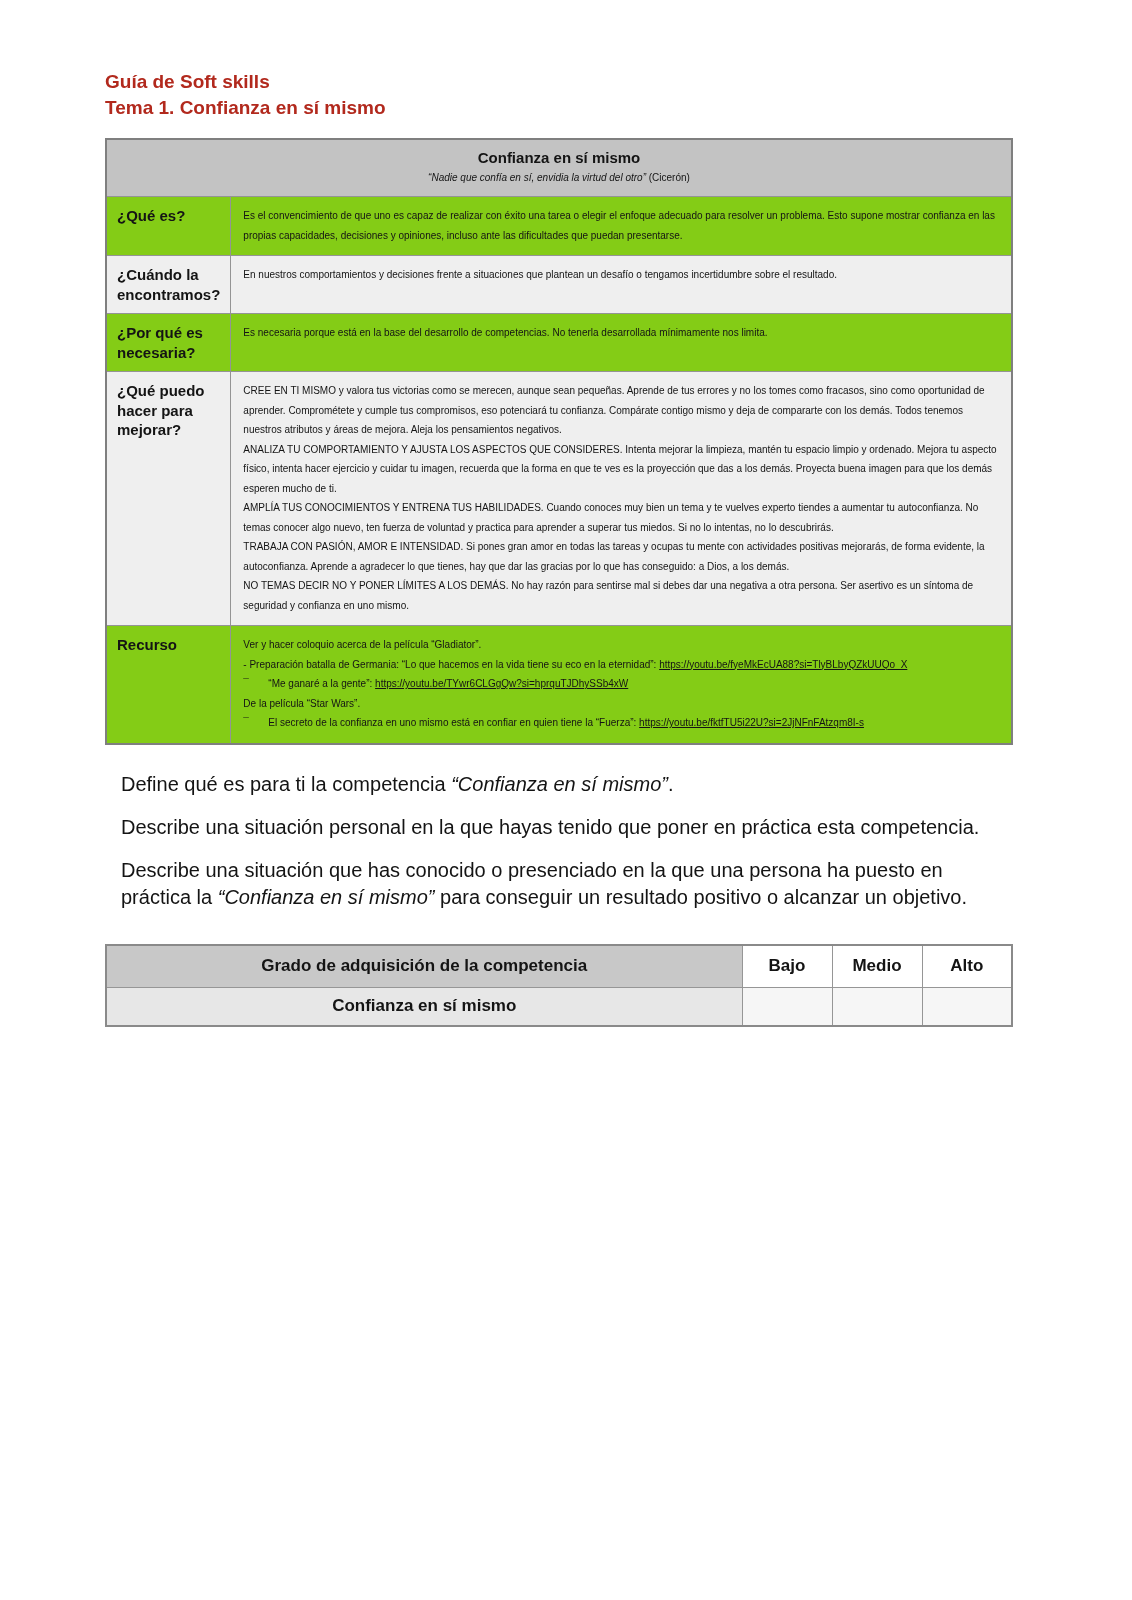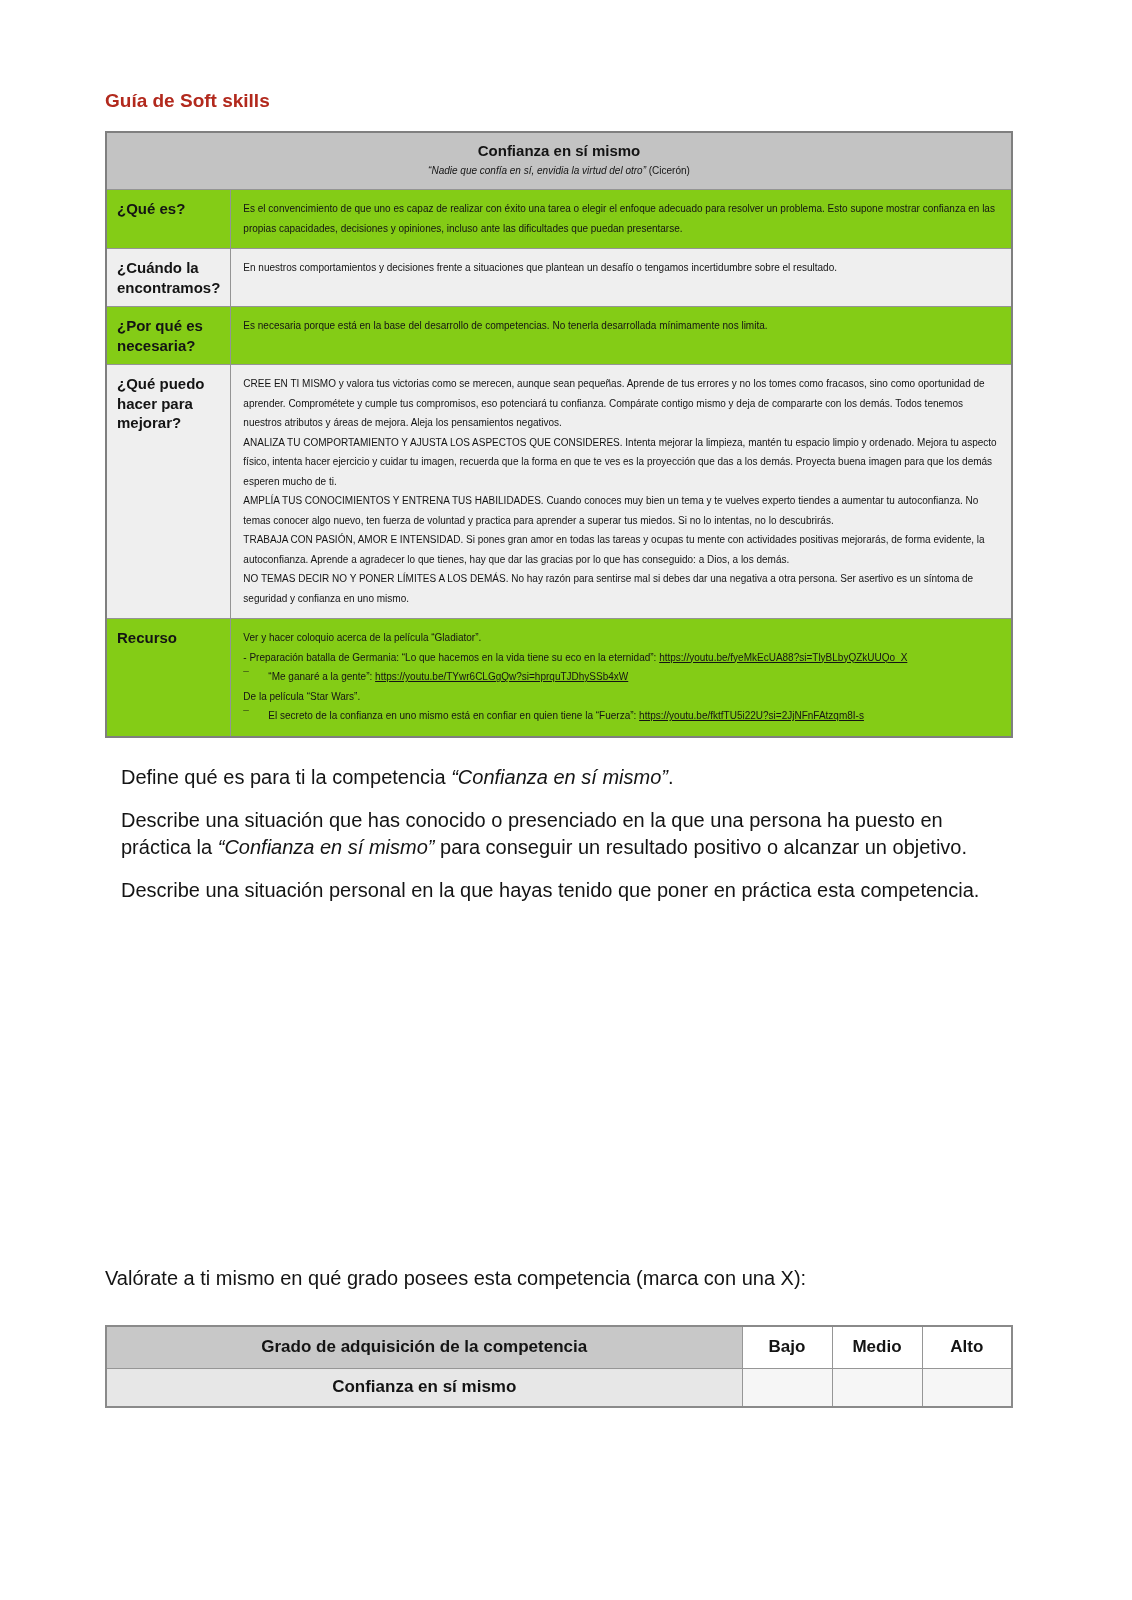--- a/index.html
+++ b/index.html
@@ -3,21 +3,21 @@
 <meta charset="utf-8">
 <style>
   * { box-sizing: border-box; }
   html, body {
     margin: 0; padding: 0;
     background: #ffffff;
     font-family: "Liberation Sans", sans-serif;
     color: #141414;
   }
   body { width: 1132px; height: 1600px; overflow: hidden; }
-  .page { width: 1132px; height: 1600px; padding: 88px 118px 0 105px; }
+  .page { width: 1132px; height: 1600px; padding: 69px 118px 0 105px; }
 
   
   .doc-title {
     margin: 0;
     font-size: 19px;
     line-height: 26px;
     font-weight: 700;
     color: var(--accent, #b2291d);
   }
 
@@ -91,20 +91,21 @@
   .rt-opt   { width: 90px;  background: #ffffff; font-weight: 700; }
   .rt-label { height: 38px; background: var(--rating-label-bg, #e7e7e7); font-weight: 700; }
   .rt-cell  { background: #f6f6f6; }
 </style>
 </head>
 <body>
 
 <div class="page">
 
   <h1 class="doc-title">Guía de Soft skills</h1>
+  <h1 class="doc-title">Tema 1. Confianza en sí mismo</h1>
 
   <table class="main-table">
     <thead>
       <tr>
         <th class="thead-cell" colspan="2">
           <div class="thead-title">Confianza en sí mismo</div>
           <div class="thead-quote"><span class="it">“Nadie que confía en sí, envidia la virtud del otro”</span><span> (Cicerón)</span></div>
         </th>
       </tr>
     </thead>
@@ -145,25 +146,24 @@
             <div class="para hang"><span class="bullet">¯</span><span>“Me ganaré a la gente”: </span><a href="#" class="doc-link">https://youtu.be/TYwr6CLGgQw?si=hprquTJDhySSb4xW</a></div>
             <div class="para"><span>De la película “Star Wars”.</span></div>
             <div class="para hang"><span class="bullet">¯</span><span>El secreto de la confianza en uno mismo está en confiar en quien tiene la “Fuerza”: </span><a href="#" class="doc-link">https://youtu.be/fktfTU5i22U?si=2JjNFnFAtzqm8I-s</a></div>
           </td>
         </tr>
       </tbody>
   </table>
 
   <div class="prompts" id="prompts">
       <div class="prompt-line"><span>Define qué es para ti la competencia </span><span class="it">“Confianza en sí mismo”</span><span>.</span></div>
+      <div class="prompt-line"><span>Describe una situación personal en la que hayas tenido que poner en práctica esta competencia.</span></div>
       <div class="prompt-line"><span>Describe una situación que has conocido o presenciado en la que una persona ha puesto en práctica la </span><span class="it">“Confianza en sí mismo”</span><span> para conseguir un resultado positivo o alcanzar un objetivo.</span></div>
-      <div class="prompt-line"><span>Describe una situación personal en la que hayas tenido que poner en práctica esta competencia.</span></div>
     </div>
 
-  <p class="rating-prompt">Valórate a ti mismo en qué grado posees esta competencia (marca con una X):</p>
 
   <table class="rating-table">
     <thead>
       <tr>
         <th class="rt-main">Grado de adquisición de la competencia</th>
         <th class="rt-opt">Bajo</th>
         <th class="rt-opt">Medio</th>
         <th class="rt-opt">Alto</th>
       </tr>
     </thead>

